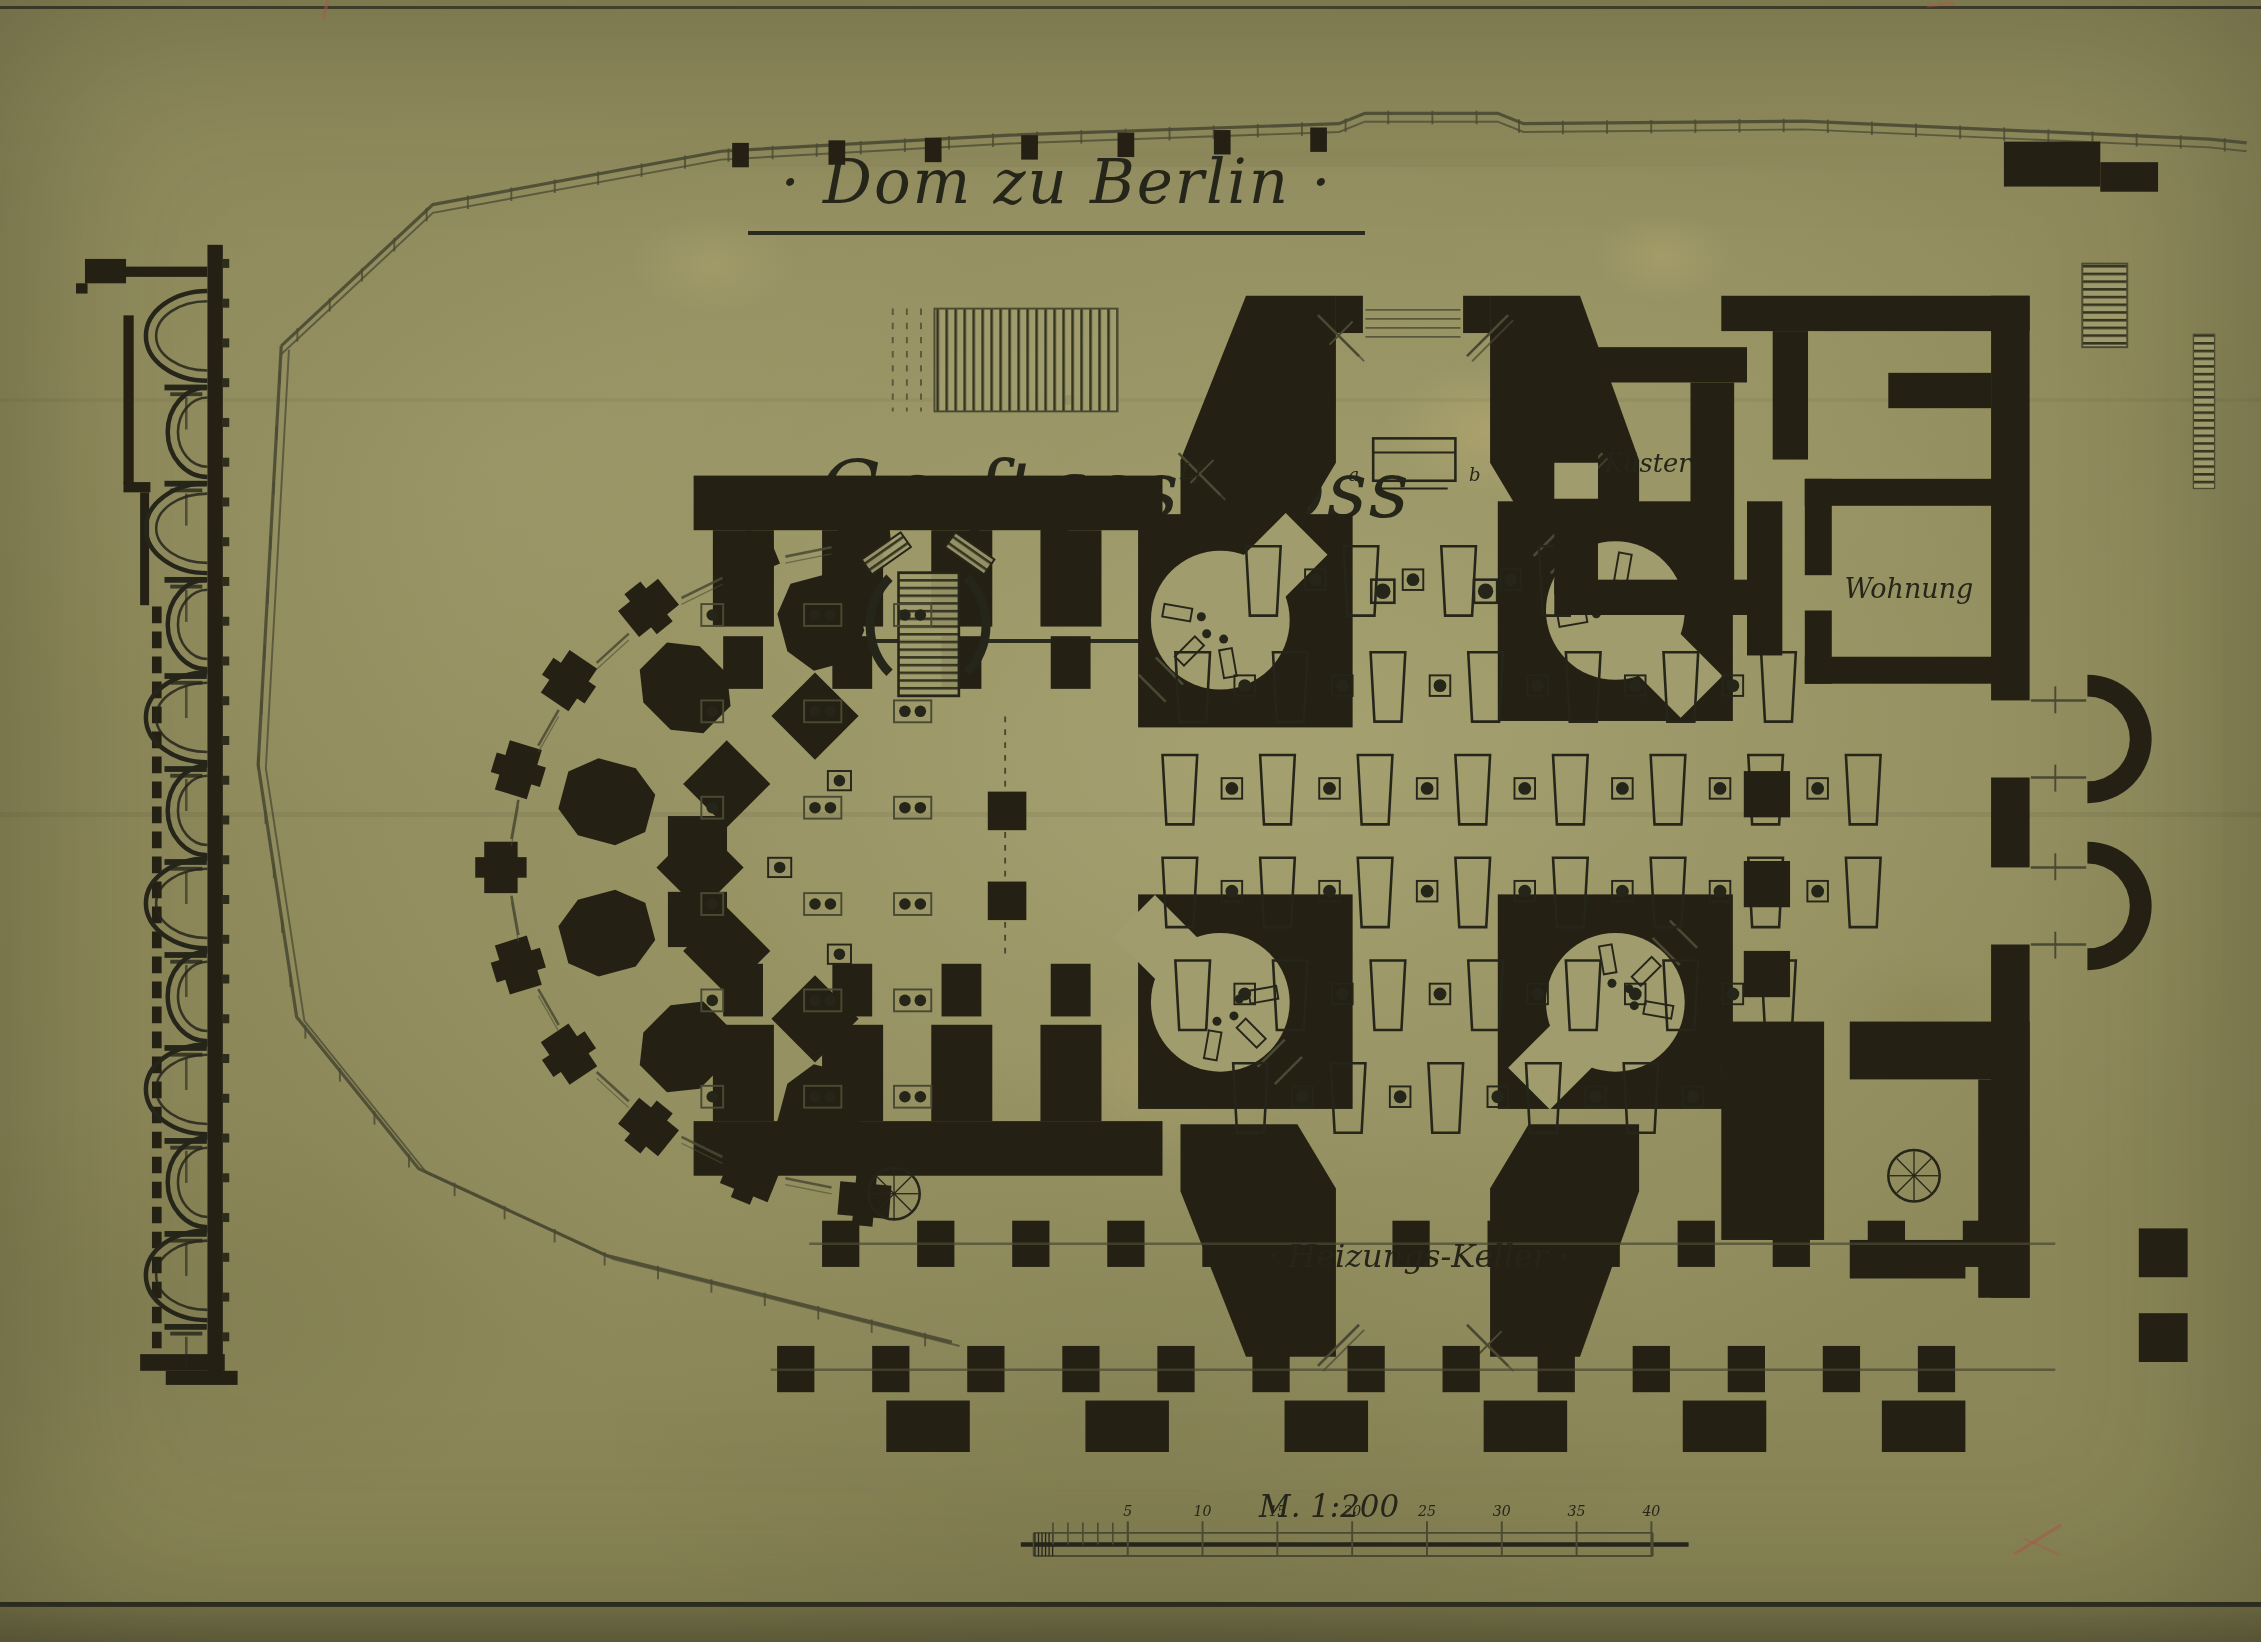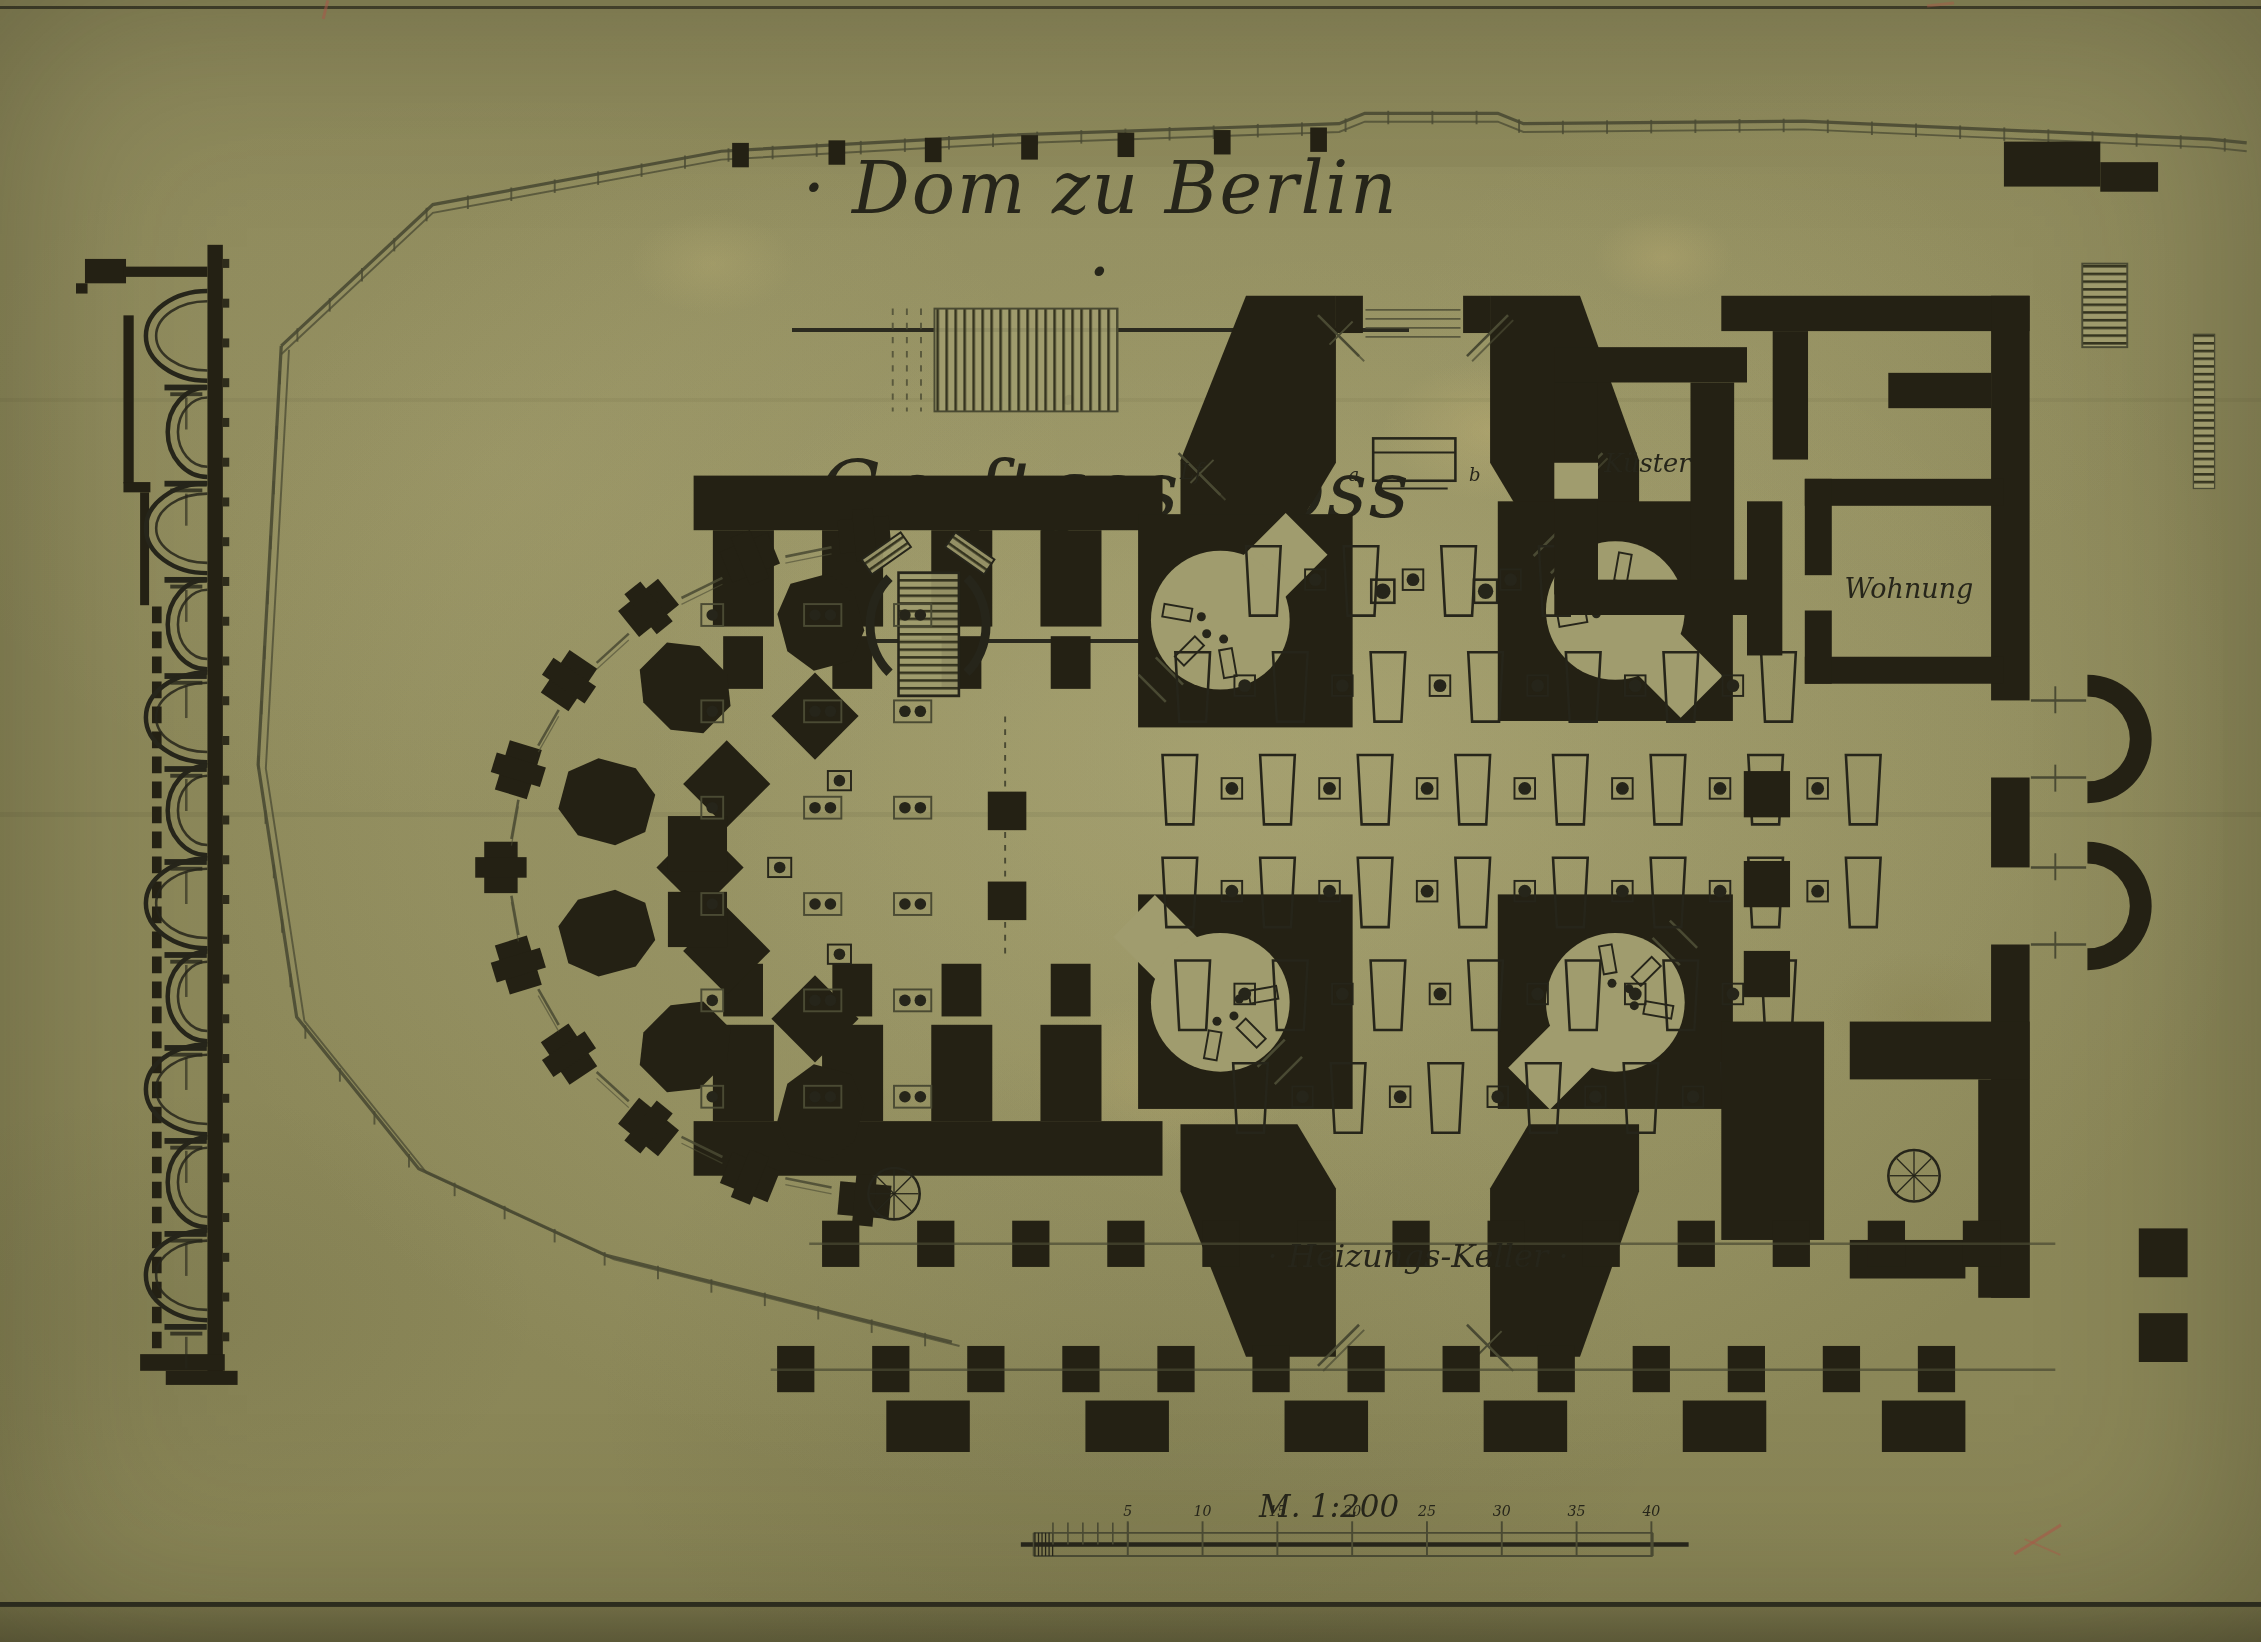--- a/index.html
+++ b/index.html
@@ -37,21 +37,21 @@
   <div class="stain" style="left:1593px;top:212px;width:141px;height:90px;background:radial-gradient(rgba(205,185,120,.25),transparent 70%);"></div>
   <div class="stain" style="left:629px;top:212px;width:167px;height:103px;background:radial-gradient(rgba(205,190,125,.20),transparent 70%);"></div>
   <div class="stain" style="left:1824px;top:950px;width:193px;height:128px;background:radial-gradient(rgba(130,120,70,.25),transparent 70%);"></div>
   <div class="stain" style="left:0;top:812px;width:2261px;height:5.1px;border-radius:0;background:rgba(45,44,26,.07);"></div>
   <div class="stain" style="left:0;top:398px;width:2261px;height:3.9px;border-radius:0;background:rgba(45,44,26,.05);"></div>
 
   <div class="edge" style="top:5.8px;height:3.2px;background:linear-gradient(90deg,#2e2d1e,#3c3a26 40%,#2e2d1e);opacity:.85;"></div>
   <div class="edge" style="top:1602px;height:4.5px;background:#24231a;opacity:.9;"></div>
   <div class="edge" style="top:1606px;height:36px;background:linear-gradient(rgba(70,67,40,.25),rgba(50,48,28,.4));"></div>
 
-  <div class="title-line hand" style="left:792px;top:146px;width:617px;font-size:72px;">
+  <div class="title-line hand" style="left:748px;top:146px;width:617px;font-size:61px;">
     <span>· Dom zu Berlin ·</span>
   </div>
   <div class="title-line hand" style="left:819px;top:355px;width:501px;font-size:78px;">
     <span>· Gruftgeschoss ·</span>
   </div>
 
   <svg id="section" style="position:absolute;left:76px;top:239px;" width="168" height="1162" viewBox="0 0 262 1810">
       <rect x="205" y="8" width="24" height="1762" fill="#242114"></rect>
       <rect x="229" y="30" width="10" height="14" fill="#242114" opacity="0.9"></rect>
       <rect x="229" y="92" width="10" height="14" fill="#242114" opacity="0.9"></rect>

